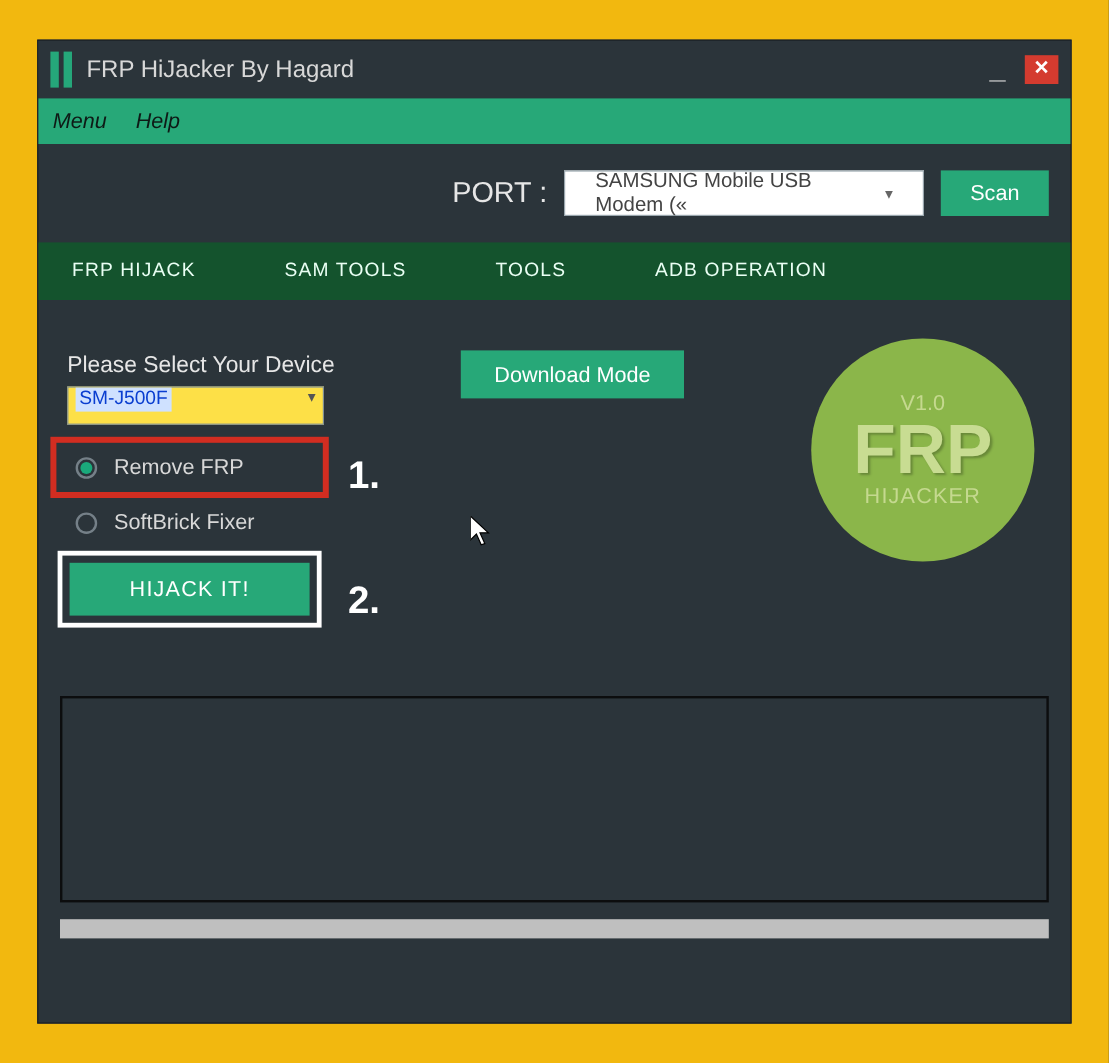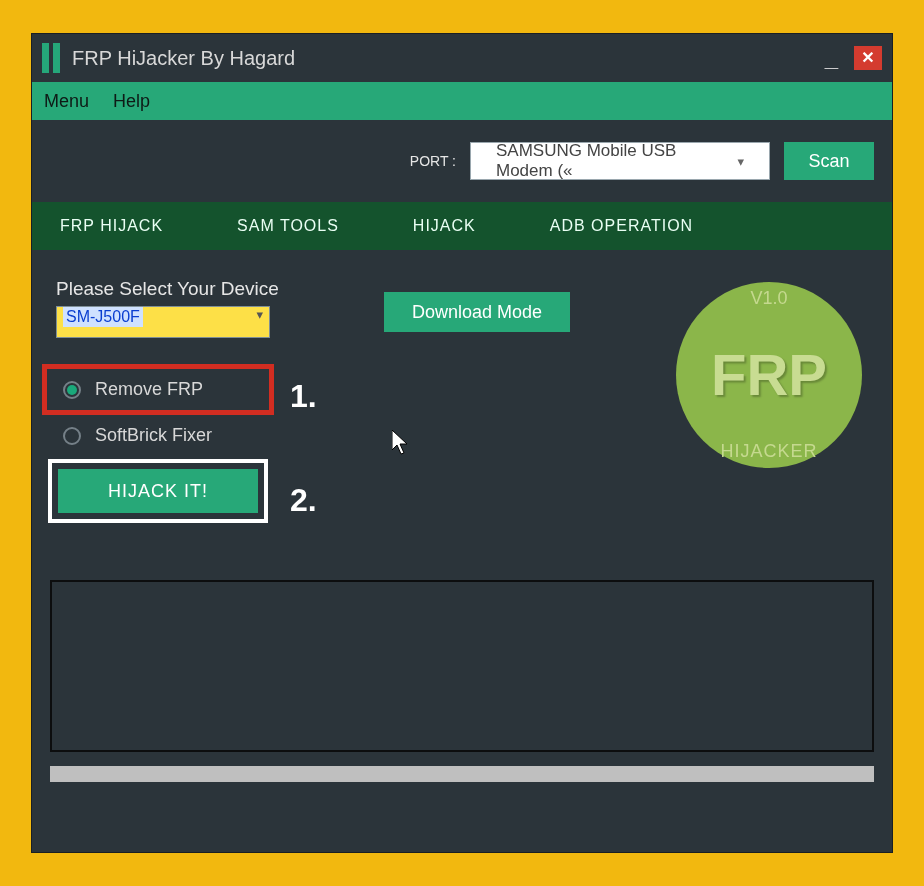--- a/index.html
+++ b/index.html
@@ -63,33 +63,34 @@
   
   .menubar {
     height: 38px;
     background: #27a878;
     display: flex;
     align-items: center;
     padding: 0 12px;
     gap: 24px;
     color: #0e1a16;
     font-size: 18px;
+    font-style: italic;
   }
   .menubar .menu-item { cursor: pointer; }
   
   .portrow {
     display: flex;
     align-items: center;
     justify-content: flex-end;
     padding: 22px 18px;
     gap: 14px;
   }
   .portrow .label {
     color: #e6e6e6;
-    font-size: 14px;
+    font-size: 24px;
   }
   .port-select {
     width: 300px;
     height: 38px;
     background: #fff;
     border: 1px solid #9aa7ae;
     display: flex;
     align-items: center;
     justify-content: space-between;
     padding: 0 25px;
@@ -115,21 +116,21 @@
     align-items: center;
     padding: 0 28px;
     gap: 74px;
     color: #eafff4;
     font-size: 16px;
     letter-spacing: 1px;
   }
   .tabbar .tab { cursor: pointer; }
   
   .content {
-    padding: 28px 24px 14px 24px;
+    padding: 44px 24px 14px 24px;
     position: relative;
     height: 330px;
   }
   .device-label {
     color: #e6e6e6;
     font-size: 19px;
     margin-bottom: 6px;
   }
   .device-select {
     width: 214px;
@@ -227,21 +228,20 @@
     top: 32px;
     width: 186px;
     height: 186px;
     background: #8bb64a;
     border-radius: 50%;
     display: flex;
     flex-direction: column;
     align-items: center;
     justify-content: center;
     color: #3a591c;
-    gap: 38px;
   }
   .logo-circle .ver { font-size: 18px; color: #c5d98f; }
   .logo-circle .big {
     font-size: 58px;
     font-weight: bold;
     color: #c8dc92;
     text-shadow: 2px 2px 2px rgba(0,0,0,0.25);
     line-height: 0.95;
   }
   .logo-circle .sub { font-size: 18px; color: #c5d98f; letter-spacing: 1px; }
@@ -294,21 +294,21 @@
     <div class="port-select">
       <span>SAMSUNG Mobile USB Modem («</span>
       <span class="chev">▾</span>
     </div>
     <button class="scan-btn">Scan</button>
   </div>
 
   <div class="tabbar">
     <span class="tab">FRP HIJACK</span>
     <span class="tab">SAM TOOLS</span>
-    <span class="tab">HIJACK</span>
+    <span class="tab">TOOLS</span>
     <span class="tab">ADB OPERATION</span>
   </div>
 
   <div class="content">
     <div class="device-label">Please Select Your Device</div>
     <div class="device-select">
       <span class="val">SM-J500F</span>
       <span class="chev">▾</span>
     </div>
 

